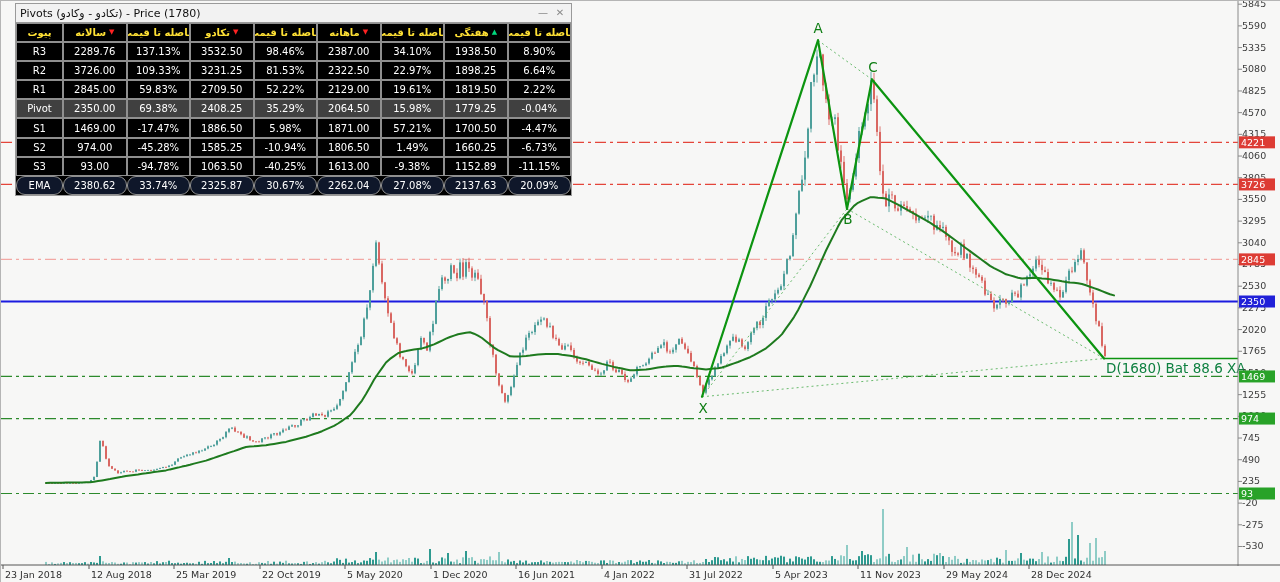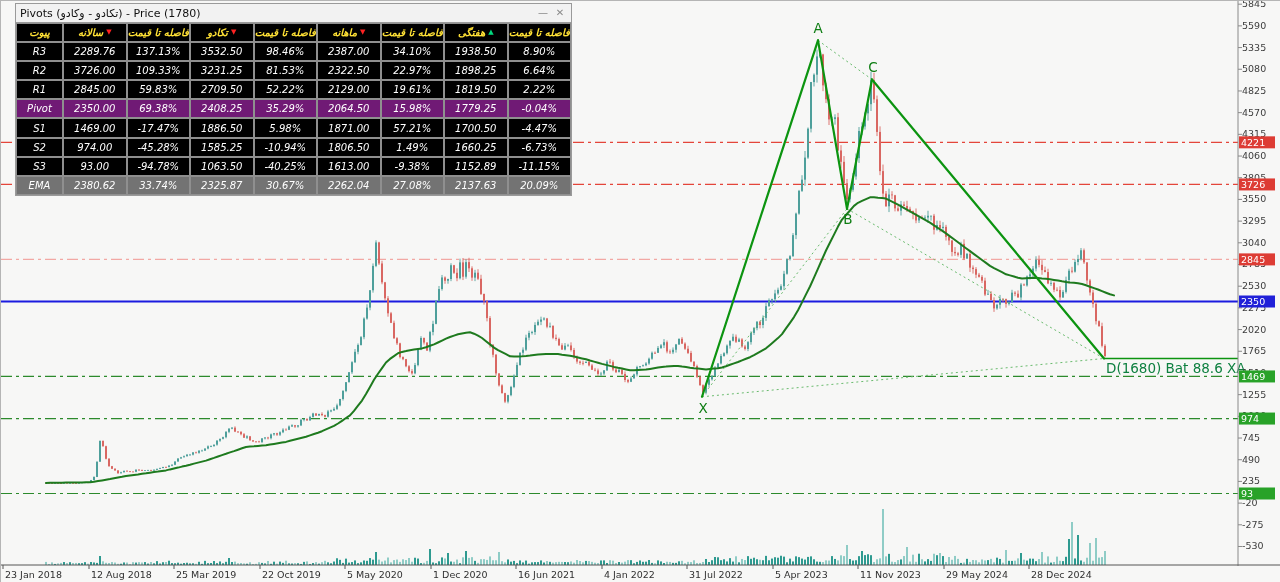--- a/index.html
+++ b/index.html
@@ -7,27 +7,27 @@
           overflow:hidden;font-family:"DejaVu Sans",sans-serif;}
   #chart-svg{position:absolute;left:0;top:0;z-index:1;}
   
   .pivot-panel{position:absolute;left:14px;top:2px;width:557px;z-index:2;border:1px solid #9a9a9a;
                background:#000;box-sizing:border-box;}
   .titlebar{height:19px;background:#f2f2f2;border-bottom:1px solid #9a9a9a;display:flex;
             align-items:center;padding:0 4px;box-sizing:border-box;}
   .titlebar .title{flex:1;font-size:11px;color:#111;white-space:nowrap;overflow:hidden;}
   .winbtn{width:14px;height:12px;display:flex;align-items:center;justify-content:center;
           color:#8a8a8a;font-size:10px;line-height:10px;cursor:default;margin-left:3px;}
-  .pivot-table{display:grid;grid-template-columns:47px repeat(8,1fr);background:#000;font-style:italic;}
+  .pivot-table{display:grid;grid-template-columns:47px repeat(8,1fr);background:#000;}
   .cell{height:19.1px;border:0.5px solid #8f8f8f;display:flex;align-items:center;justify-content:center;
         font-size:10px;color:#fff;box-sizing:border-box;white-space:nowrap;overflow:hidden;}
   .cell.hdr{color:#ffe135;font-weight:700;gap:3px;}
   .cell .arr{font-size:7px;line-height:7px;}
   .arr.down{color:#ff2222;} .arr.up{color:#00d97e;}
-  .row-pivot{background:#701a75;} .row-ema{background:#737373;}
+  .row-pivot{background:#404040;} .row-ema{background:#0f172a;border-radius:9px;}
   .fa{direction:rtl;}
 </style>
 </head>
 <body>
 
 <div class="screen">
 
   <svg id="chart-svg" width="1280" height="582">
       <rect x="0" y="0" width="1280" height="582" fill="#f7f7f6"></rect>
       <g>

